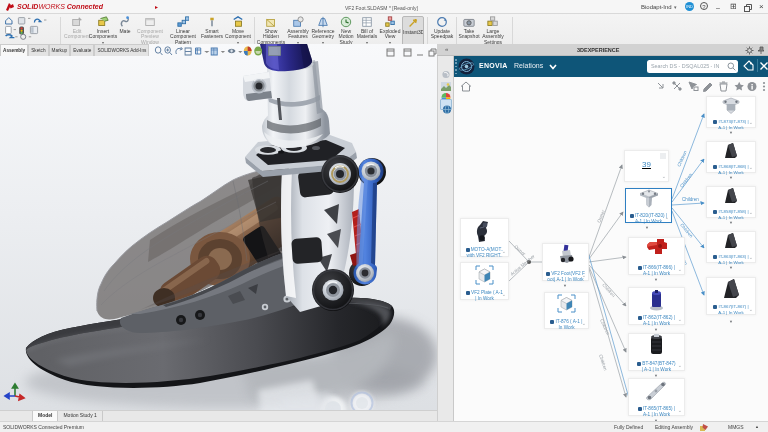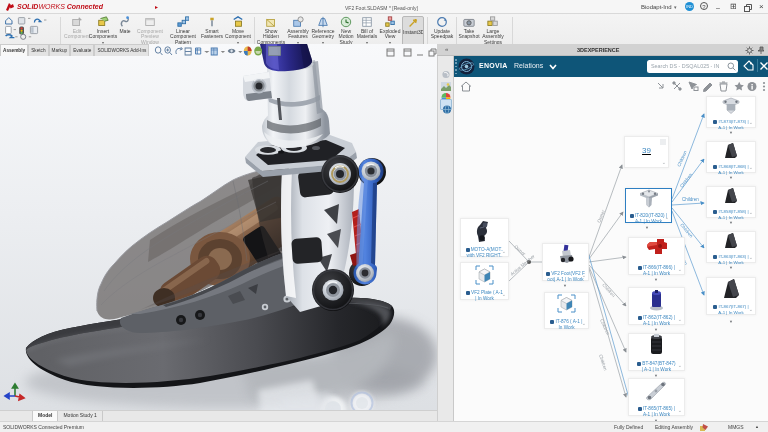--- a/index.html
+++ b/index.html
@@ -625,21 +625,21 @@
   <svg width="43" height="22" viewBox="0 0 43 22">
         <g transform="translate(11 0)">
           <path d="M2 2 l4 0 M2 2 l0 4 M19 2 l-4 0 M19 2 l0 4 M2 19 l4 0 M2 19 l0 -4 M19 19 l-4 0 M19 19 l0 -4" stroke="#4a90c8" stroke-width="1" fill="none"></path>
           <path d="M5 7.5 L10.5 4.5 L16 7.5 L16 14 L10.5 17 L5 14 Z" fill="#e8eaed" stroke="#9aa0a6" stroke-width=".5"></path>
           <path d="M5 7.5 L10.5 10.5 L16 7.5 L10.5 4.5 Z" fill="#f4f5f7" stroke="#9aa0a6" stroke-width=".5"></path>
           <path d="M10.5 10.5 L16 7.5 L16 14 L10.5 17 Z" fill="#3f85b5"></path>
         </g>
       </svg>
   <div class="lbl"><span class="bico"></span>IT-876 ( A-1 |<br>In Work</div><span class="chev">⌄</span>
  </div>
- <div class="node" style="left:170px;top:80px;width:45px;height:32px;text-decoration:underline;">
+ <div class="node" style="left:170px;top:94px;width:45px;height:32px;text-decoration:underline;">
   <div style="font-size:8px;color:#3d88c1;margin-top:9px;">39</div>
   <svg style="position:absolute;right:2px;top:2px;" width="6" height="6" viewBox="0 0 6 6">
         <rect x="0" y="0" width="6" height="6" fill="#eceef0"></rect>
       </svg>
   <span class="chev">⌄</span>
  </div>
  <div class="node" style="left:171px;top:132px;width:47px;height:35px;border:1.5px solid #2e7fc2;">
   <svg width="44" height="20" viewBox="0 0 44 20">
         <g transform="translate(12 0)">
           <path d="M1 4.5 L10 1 L19 4.5 L10 8 Z" fill="#e3e6ea" stroke="#8f959e" stroke-width=".5"></path>

